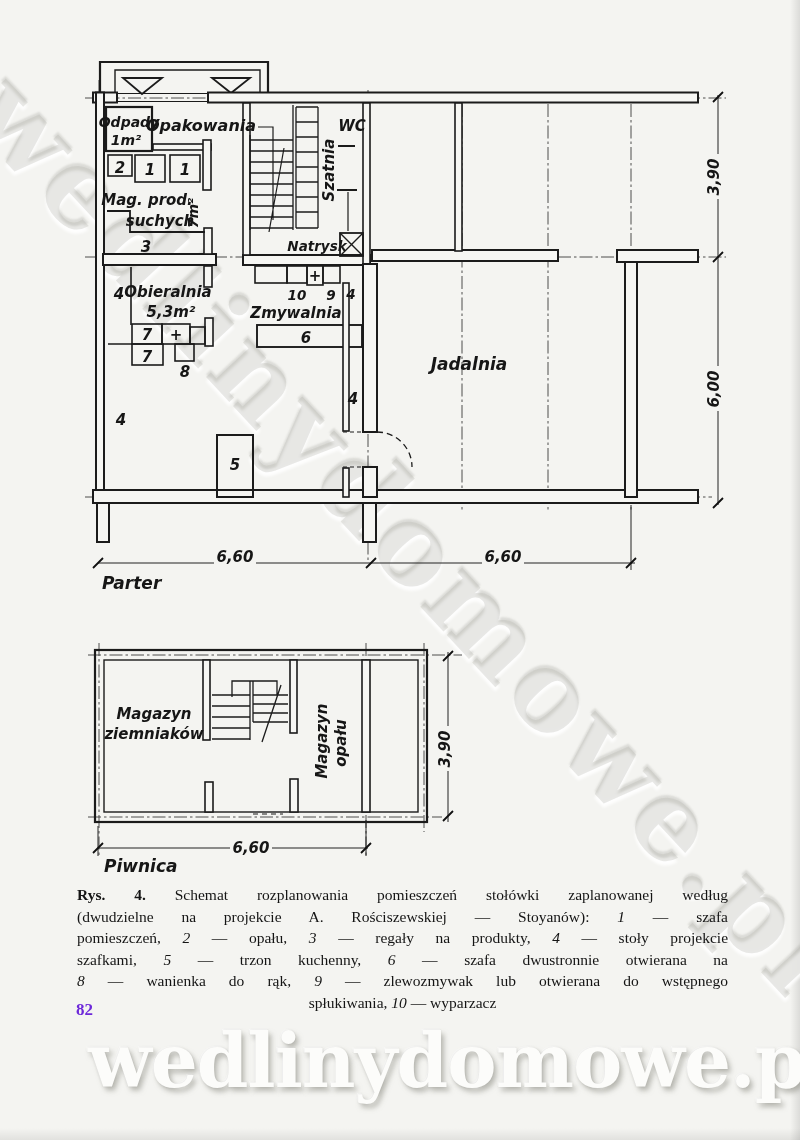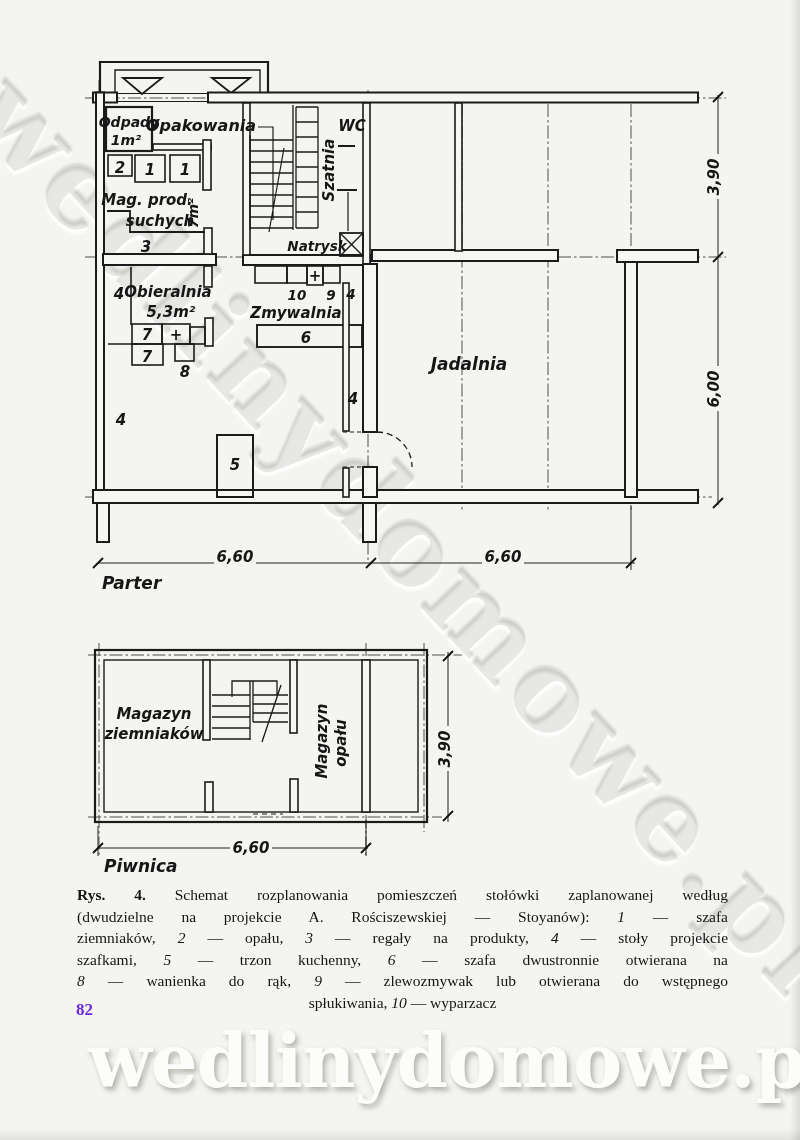--- a/index.html
+++ b/index.html
@@ -245,21 +245,21 @@
   <text class="t15" x="322" y="746" transform="rotate(-90 322 741)">Magazyn</text>
   <text class="t15" x="341" y="748" transform="rotate(-90 341 743)">opału</text>
   <text class="t15" x="445" y="754" transform="rotate(-90 445 749)">3,90</text>
   <text class="t15" x="251" y="853">6,60</text>
   <text class="t17 start" x="104" y="872">Piwnica</text>
 </svg>
 
 <div class="caption">
   <div class="cap-line"><span style="font-weight: bold;">Rys. 4.</span><span> Schemat rozplanowania pomieszczeń stołówki zaplanowanej według</span></div>
   <div class="cap-line"><span>(dwudzielne na projekcie A. Rościszewskiej — Stoyanów): </span><span style="font-style: italic;">1</span><span> — szafa</span></div>
-  <div class="cap-line"><span>ziemniaków, </span><span style="font-style: italic;">2</span><span> — opału, </span><span style="font-style: italic;">3</span><span> — regały na produkty, </span><span style="font-style: italic;">4</span><span> — stoły projekcie</span></div>
+  <div class="cap-line"><span>pomieszczeń, </span><span style="font-style: italic;">2</span><span> — opału, </span><span style="font-style: italic;">3</span><span> — regały na produkty, </span><span style="font-style: italic;">4</span><span> — stoły projekcie</span></div>
   <div class="cap-line"><span>szafkami, </span><span style="font-style: italic;">5</span><span> — trzon kuchenny, </span><span style="font-style: italic;">6</span><span> — szafa dwustronnie otwierana na</span></div>
   <div class="cap-line"><span style="font-style: italic;">8</span><span> — wanienka do rąk, </span><span style="font-style: italic;">9</span><span> — zlewozmywak lub otwierana do wstępnego</span></div>
   <div class="cap-line center"><span>spłukiwania, </span><span style="font-style: italic;">10</span><span> — wyparzacz</span></div>
 </div>
 
 <div class="page-number">82</div>
 
 <div class="edge-right"></div>
 <div class="edge-bottom"></div>
 

